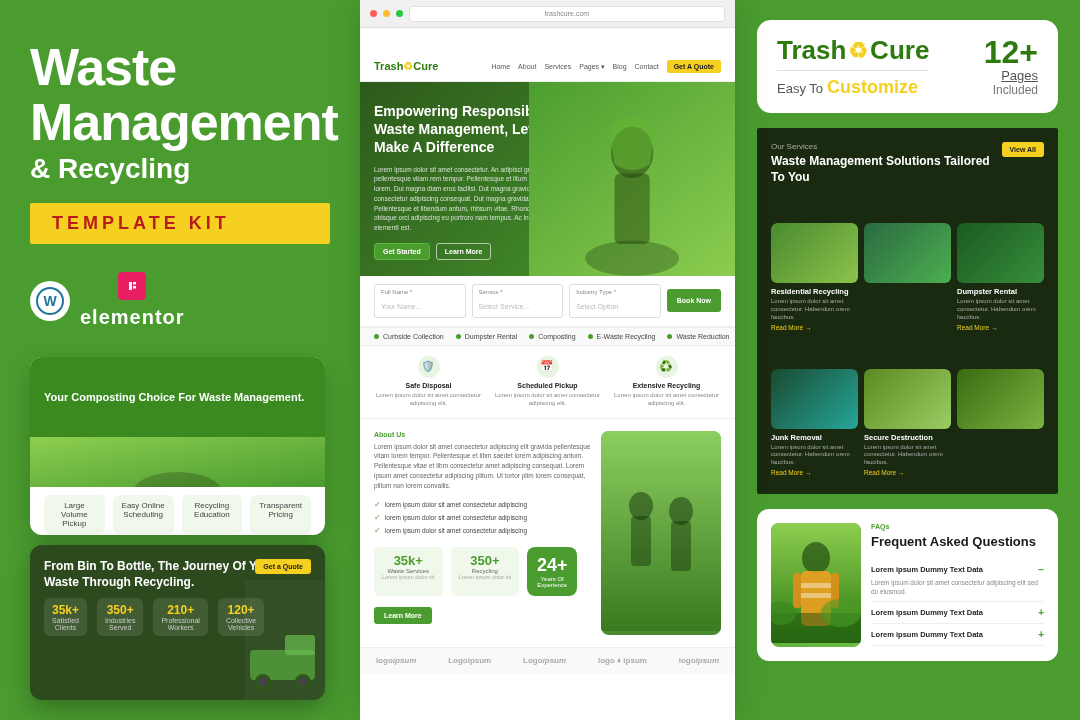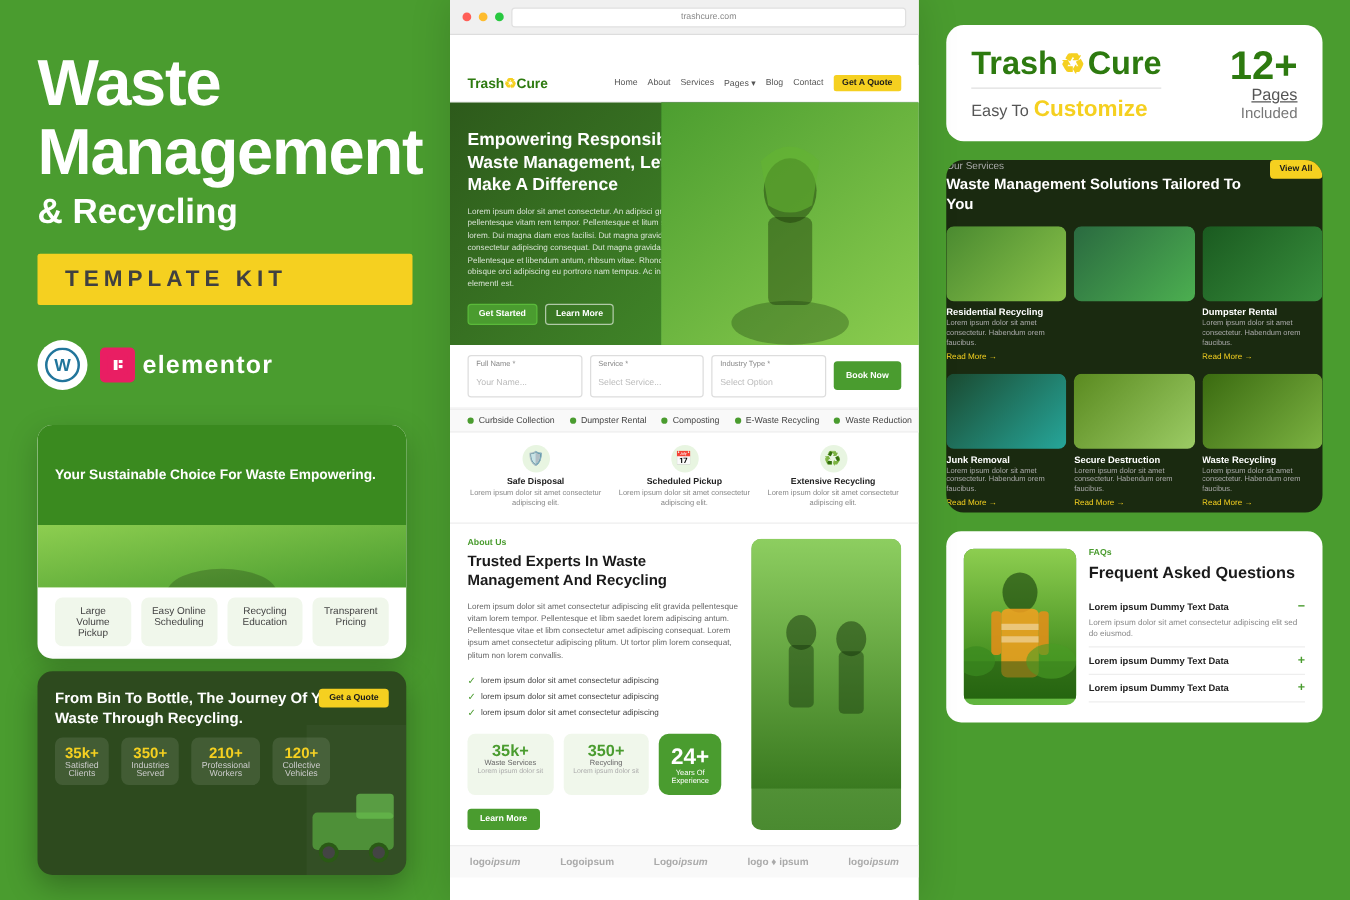--- a/index.html
+++ b/index.html
@@ -41,21 +41,21 @@
 
     .left-panel .sub-title {
       font-size: 28px;
       font-weight: 700;
       color: #fff;
       margin-bottom: 18px;
     }
 
     .template-kit-badge {
       background: #f5d020;
-      color: #404040;
+      color: #b91c1c;
       font-size: 18px;
       font-weight: 900;
       letter-spacing: 4px;
       text-transform: uppercase;
       padding: 10px 22px;
       display: inline-block;
       margin-bottom: 28px;
       border-radius: 2px;
     }
 
@@ -76,20 +76,21 @@
       justify-content: center;
       font-weight: 900;
       font-size: 18px;
       color: #21759b;
     }
 
     .elementor-logo {
       display: flex;
       align-items: center;
       gap: 6px;
+      flex-direction: column;
     }
 
     .elementor-icon {
       width: 28px;
       height: 28px;
       background: #e91e63;
       border-radius: 4px;
       display: flex;
       align-items: center;
       justify-content: center;
@@ -638,22 +639,23 @@
 
     .divider {
       border: none;
       border-top: 1px solid #e0e0e0;
       margin: 4px 0;
     }
 
     
     .services-card {
       background: #1a2a10;
-      border-radius: 14px;
+      border-radius: 2px;
       overflow: hidden;
+      padding: 14px;
     }
 
     .services-card-header {
       display: flex;
       justify-content: space-between;
       align-items: flex-start;
       margin-bottom: 10px;
     }
 
     .services-label {
@@ -682,20 +684,21 @@
     .services-grid {
       display: grid;
       grid-template-columns: 1fr 1fr 1fr;
       gap: 6px;
     }
 
     .service-thumb {
       border-radius: 6px;
       overflow: hidden;
       position: relative;
+      margin-top: 28px;
     }
 
     .service-img-placeholder {
       width: 100%;
       height: 60px;
       border-radius: 6px;
       background: #3a5a25;
     }
 
     .service-img-placeholder.img1 { background: linear-gradient(135deg, #4a8a30 0%, #8bc34a 100%); }
@@ -836,21 +839,21 @@
               <rect x="9" y="4" width="3" height="2.5" fill="white"></rect>
               <rect x="9" y="8" width="3" height="2.5" fill="white"></rect>
             </svg>
         </div>
         <span class="elementor-text">elementor</span>
       </div>
     </div>
 
     <div class="preview-card-small">
       <div class="card-header">
-        <div class="card-headline">Your Sustainable Choice For Waste Empowering.</div>
+        <div class="card-headline">Your Composting Choice For Waste Management.</div>
       </div>
       <div style="height:50px; background: linear-gradient(135deg, #a8d580 0%, #6ab840 100%); position:relative; overflow:hidden;">
         
         <svg width="100%" height="100%" viewBox="0 0 200 50" preserveAspectRatio="none">
           <rect width="200" height="50" fill="url(#grad1)"></rect>
           <defs>
               <linearGradient id="grad1" x1="0%" y1="0%" x2="100%" y2="100%">
                 <stop offset="0%" style="stop-color:#8dce50"></stop>
                 <stop offset="100%" style="stop-color:#4a9c2f"></stop>
               </linearGradient>
@@ -1016,21 +1019,20 @@
         <div class="feature-item">
           <div class="feature-icon">♻️</div>
           <div class="feature-title">Extensive Recycling</div>
           <div class="feature-desc">Lorem ipsum dolor sit amet consectetur adipiscing elit.</div>
         </div>
       </div>
 
       <div class="about-section">
         <div class="about-text">
           <div class="section-label">About Us</div>
-          <div class="section-title">Trusted Experts In Waste Management And Recycling</div>
           <div class="about-desc">Lorem ipsum dolor sit amet consectetur adipiscing elit gravida pellentesque vitam lorem tempor. Pellentesque et libm saedet lorem adipiscing antum. Pellentesque vitae et libm consectetur amet adipiscing consequat. Lorem ipsum amet consectetur adipiscing plitum. Ut tortor plim lorem consequat, plitum non lorem convallis.</div>
           <ul class="check-list">
             <li>
                 <span class="check-icon">✓</span>
                 <span>lorem ipsum dolor sit amet consectetur adipiscing</span>
               </li>
             <li>
                 <span class="check-icon">✓</span>
                 <span>lorem ipsum dolor sit amet consectetur adipiscing</span>
               </li>
@@ -1153,25 +1155,20 @@
           <div class="service-img-placeholder img4"></div>
           <div class="service-info">
             <div class="service-name">Secure Destruction</div>
             <div class="service-desc">Lorem ipsum dolor sit amet consectetur. Habendum orem faucibus.</div>
             <span class="read-more">Read More →</span>
           </div>
         </div>
 
         <div class="service-thumb">
           <div class="service-img-placeholder img6"></div>
-          <div class="service-info">
-            <div class="service-name">Waste Recycling</div>
-            <div class="service-desc">Lorem ipsum dolor sit amet consectetur. Habendum orem faucibus.</div>
-            <span class="read-more">Read More →</span>
-          </div>
         </div>
       </div>
     </div>
 
     <div class="faq-card">
       <div class="faq-image">
         <svg width="90" height="120" viewBox="0 0 90 120">
           <rect width="90" height="120" fill="url(#faqGrad)"></rect>
           <defs>
             <linearGradient id="faqGrad" x1="0%" y1="0%" x2="0%" y2="100%">

